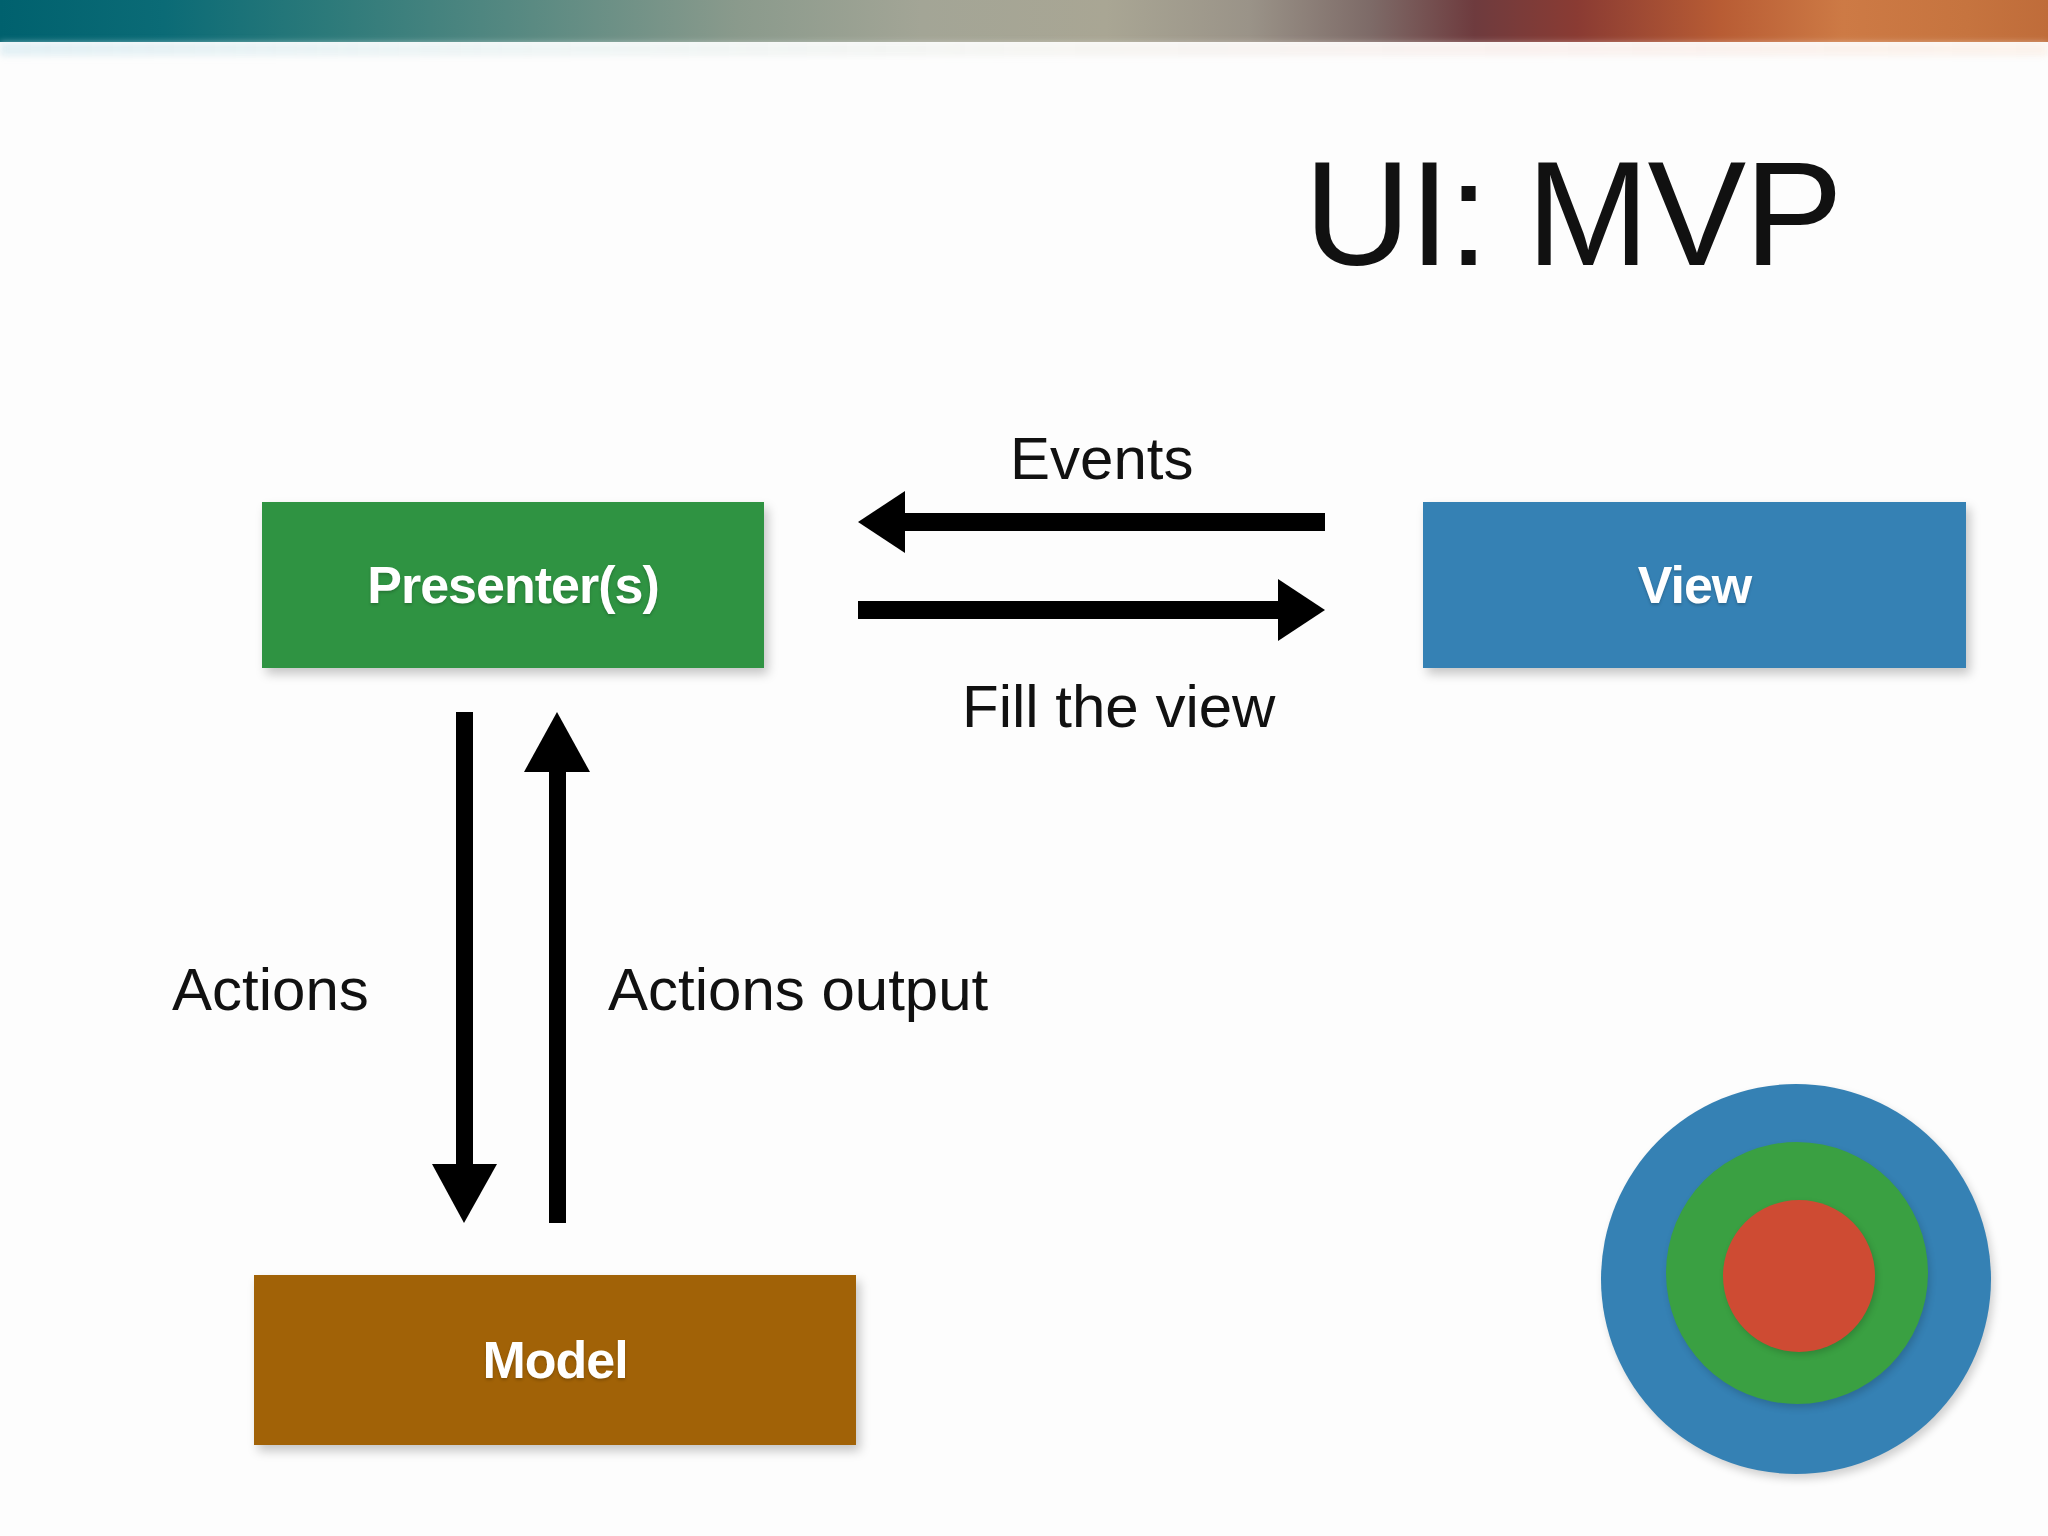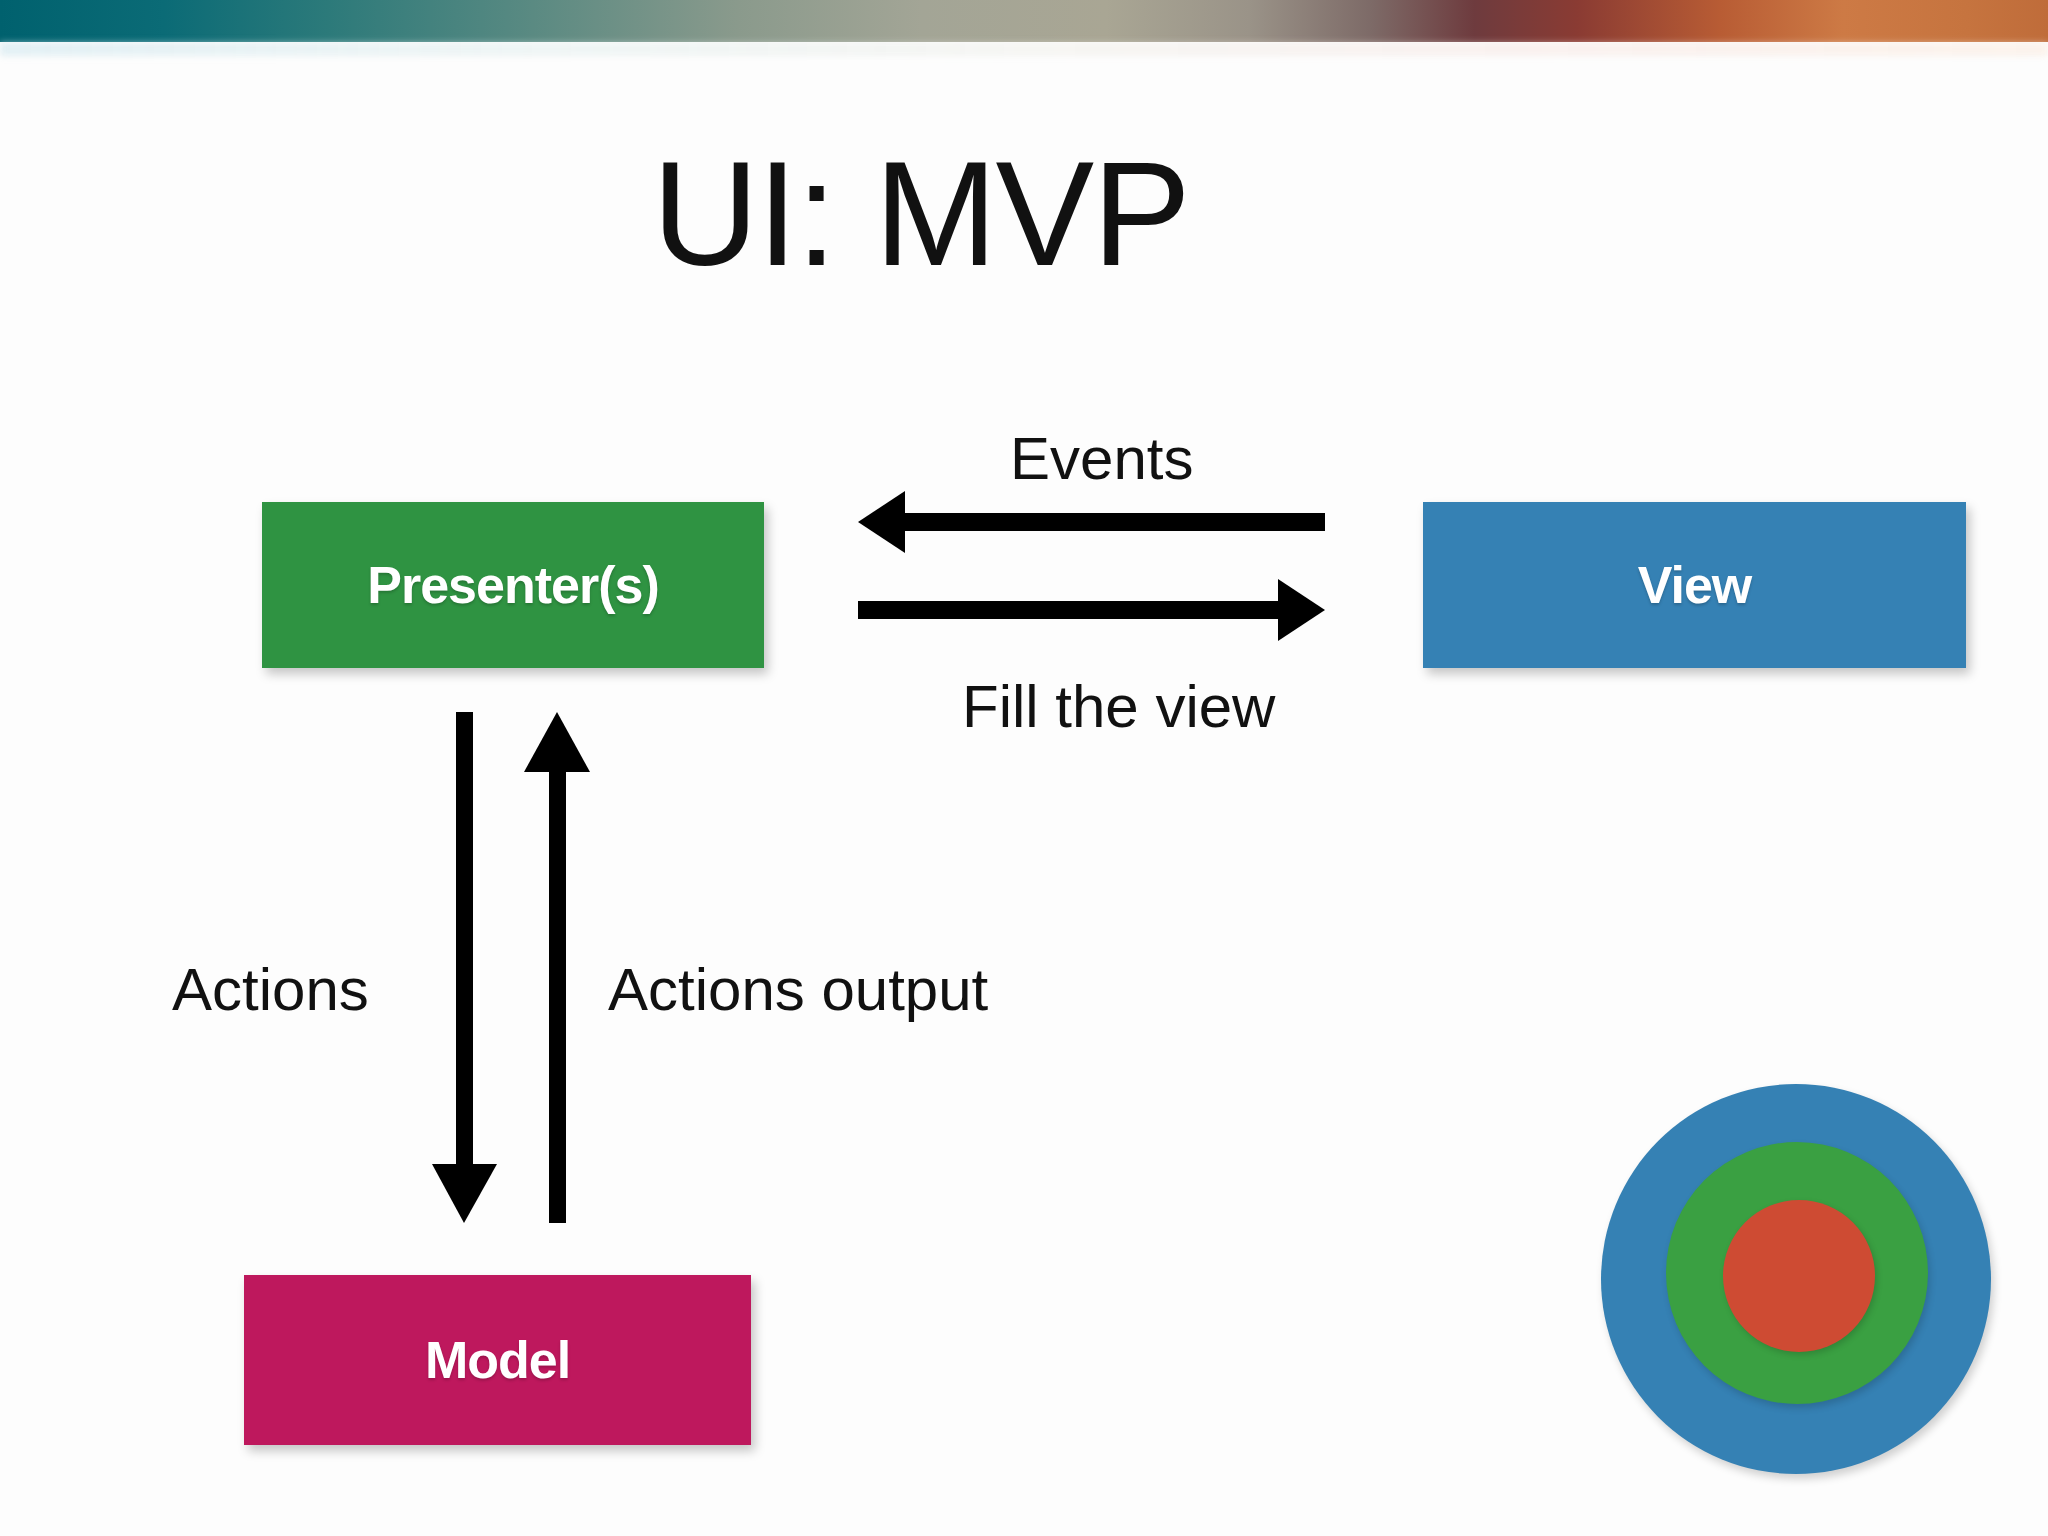--- a/index.html
+++ b/index.html
@@ -52,21 +52,21 @@
         rgba(250,230,215,0.45) 100%);
     filter: blur(3px);
   }
 
   
   #page-title {
     position: absolute;
     left: 0;
     top: 140px;
     width: 1841px;
-    text-align: center;
+    text-align: right;
     font-family: "Liberation Sans", sans-serif;
     font-size: 148px;
     font-weight: 300;
     letter-spacing: -2px;
     color: #111111;
     line-height: 1.0;
   }
 
   
   .mvp-box {
@@ -86,23 +86,23 @@
     left: 262px; top: 502px;
     width: 502px; height: 166px;
     background: #2f9342;
   }
   #box-view {
     left: 1423px; top: 502px;
     width: 543px; height: 166px;
     background: #3581b4;
   }
   #box-model {
-    left: 244px; top: 1275px;
-    width: 507px; height: 170px;
-    background: #be185d;
+    left: 254px; top: 1275px;
+    width: 602px; height: 170px;
+    background: #a16207;
   }
 
   
   .arrow-label {
     position: absolute;
     font-family: "Liberation Sans", sans-serif;
     font-weight: 400;
     font-size: 60px;
     color: #111111;
     white-space: nowrap;

